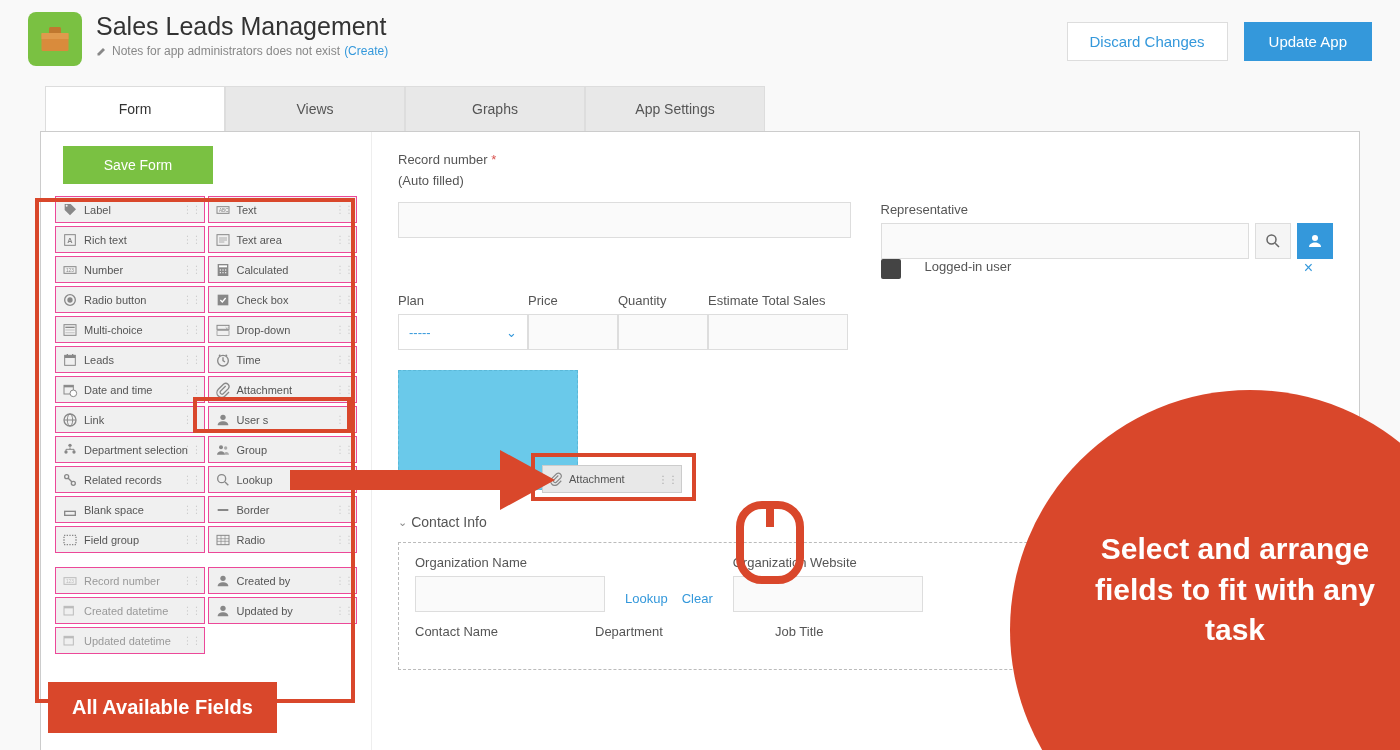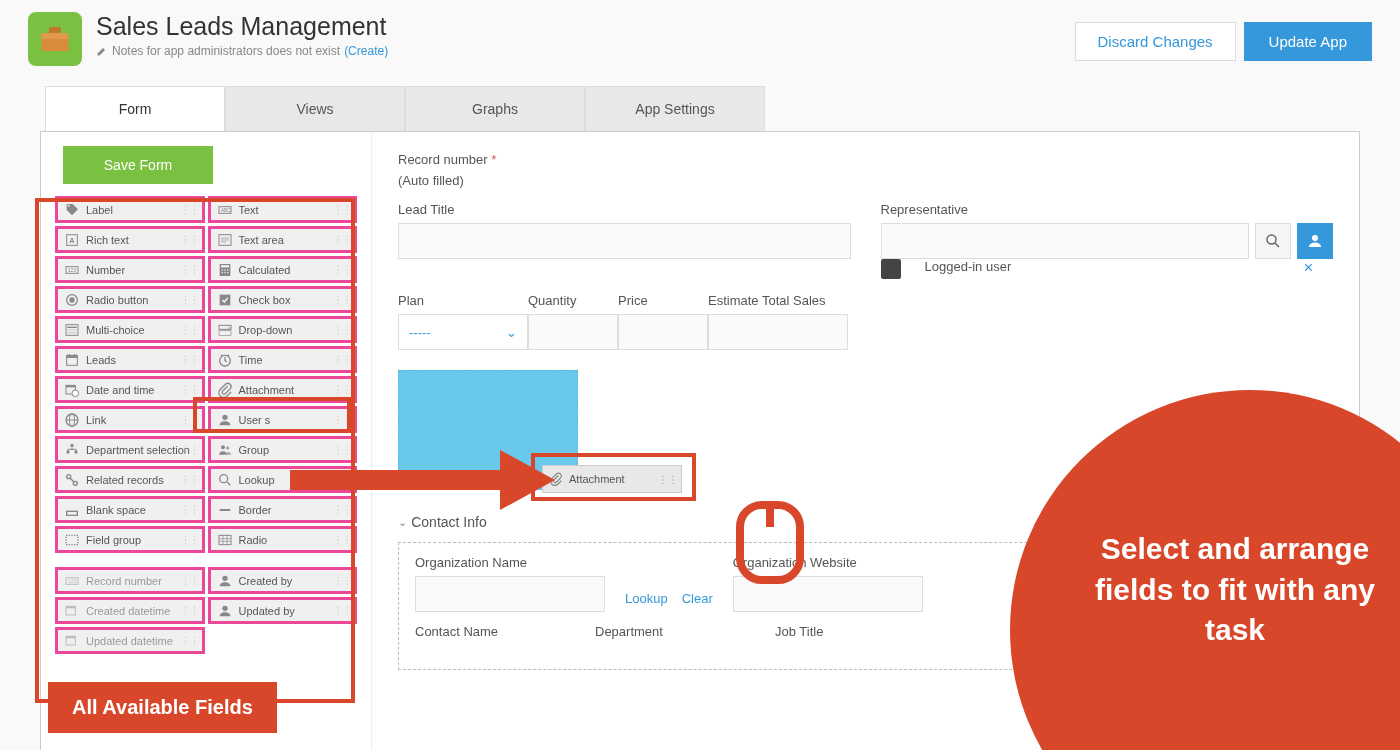--- a/index.html
+++ b/index.html
@@ -5,36 +5,36 @@
 * { box-sizing: border-box; margin: 0; padding: 0; }
 body { font-family: -apple-system, BlinkMacSystemFont, "Segoe UI", Helvetica, Arial, sans-serif; background: #f9f9f9; width: 1400px; height: 750px; overflow: hidden; position: relative; }
 
 
 .header { display: flex; align-items: flex-start; padding: 12px 28px 0 28px; gap: 14px; }
 .app-icon { width: 54px; height: 54px; background: #7ac142; border-radius: 8px; display: flex; align-items: center; justify-content: center; position: relative; }
 .app-icon svg { width: 36px; height: 36px; }
 .header-text h1 { font-size: 25px; font-weight: 400; color: #333; }
 .header-text .notes { font-size: 12px; color: #888; display: flex; align-items: center; gap: 4px; margin-top: 3px; }
 .header-text .notes a { color: #3498db; text-decoration: none; }
-.header-buttons { margin-left: auto; display: flex; gap: 8px; align-items: flex-start; padding-top: 10px; }
+.header-buttons { margin-left: auto; display: flex; gap: 16px; align-items: flex-start; padding-top: 10px; }
 .btn-discard { background: #fff; border: 1px solid #ddd; color: #3498db; padding: 10px 22px; font-size: 15px; cursor: pointer; }
 .btn-update { background: #3498db; border: 1px solid #3498db; color: #fff; padding: 10px 24px; font-size: 15px; cursor: pointer; }
 
 
 .tabs { display: flex; margin: 20px 0 0 45px; }
 .tab { padding: 14px 0; text-align: center; font-size: 14px; color: #555; cursor: pointer; border: 1px solid #ddd; border-bottom: none; background: #e8e8e8; width: 180px; }
 .tab.active { background: #fff; color: #333; }
 
 
 .main { background: #fff; border: 1px solid #ccc; margin: 0 40px 0 40px; display: flex; min-height: 620px; }
 .left-panel { width: 330px; padding: 14px 14px 14px 14px; flex-shrink: 0; }
 .btn-save-form { background: #7ac142; color: #fff; border: none; width: 150px; padding: 11px 0; font-size: 14px; cursor: pointer; margin-bottom: 12px; margin-left: 8px; }
 
 .field-palette { display: grid; grid-template-columns: 1fr 1fr; gap: 3px; }
-.field-item { background: #f0f0f0; border: 3px solid #ec4899; padding: 5px 6px; font-size: 11px; color: #555; display: flex; align-items: center; gap: 6px; cursor: grab; position: relative; height: 27px; }
+.field-item { background: #f0f0f0; border: 1px solid #ec4899; padding: 5px 6px; font-size: 11px; color: #555; display: flex; align-items: center; gap: 6px; cursor: grab; position: relative; height: 27px; }
 .field-item.sys { color: #999; }
 .field-item .grip { position: absolute; right: 3px; color: #ccc; font-size: 10px; letter-spacing: -1px; }
 .field-item .ficon { width: 16px; height: 16px; display: flex; align-items: center; justify-content: center; flex-shrink: 0; }
 .field-item .ficon svg { width: 16px; height: 16px; }
 .palette-divider { grid-column: span 2; height: 8px; }
 
 
 .canvas { flex: 1; padding: 20px 26px; border-left: 1px solid #eee; }
 .form-field { margin-bottom: 14px; }
 .field-label { font-size: 13px; color: #555; margin-bottom: 6px; display: block; }
@@ -437,21 +437,20 @@
     </div>
   </div>
 
   <div class="canvas">
     <div class="form-field">
       <span class="field-label"><span>Record number</span> <span class="req">*</span></span>
       <div class="auto-filled">(Auto filled)</div>
     </div>
     <div class="row-2">
       <div class="col form-field">
-        <span class="field-label">Lead Title</span>
         <input class="text-input" style="">
       </div>
       <div class="col form-field">
         <span class="field-label">Representative</span>
         <div class="rep-row">
           <input class="text-input" style="">
           <div class="icon-btn">
               <svg width="18" height="18" viewBox="0 0 24 24">
                 <circle cx="10" cy="10" r="6" fill="none" stroke="#666" stroke-width="2"></circle>
                 <line x1="15" y1="15" x2="20" y2="20" stroke="#666" stroke-width="2"></line>
@@ -474,25 +473,25 @@
 
     <div class="row-4">
       <div class="form-field">
         <span class="field-label">Plan</span>
         <div class="select-input">
             <span>-----</span>
             <span>⌄</span>
           </div>
       </div>
       <div class="form-field">
+        <span class="field-label">Price</span>
+        <input class="small-input" style="">
+      </div>
+      <div class="form-field">
         <span class="field-label">Quantity</span>
-        <input class="small-input" style="">
-      </div>
-      <div class="form-field">
-        <span class="field-label">Price</span>
         <input class="small-input" style="">
       </div>
       <div class="form-field">
         <span class="field-label">Estimate Total Sales</span>
         <input class="med-input" style="">
       </div>
     </div>
 
     <div class="drop-zone"></div>
 

